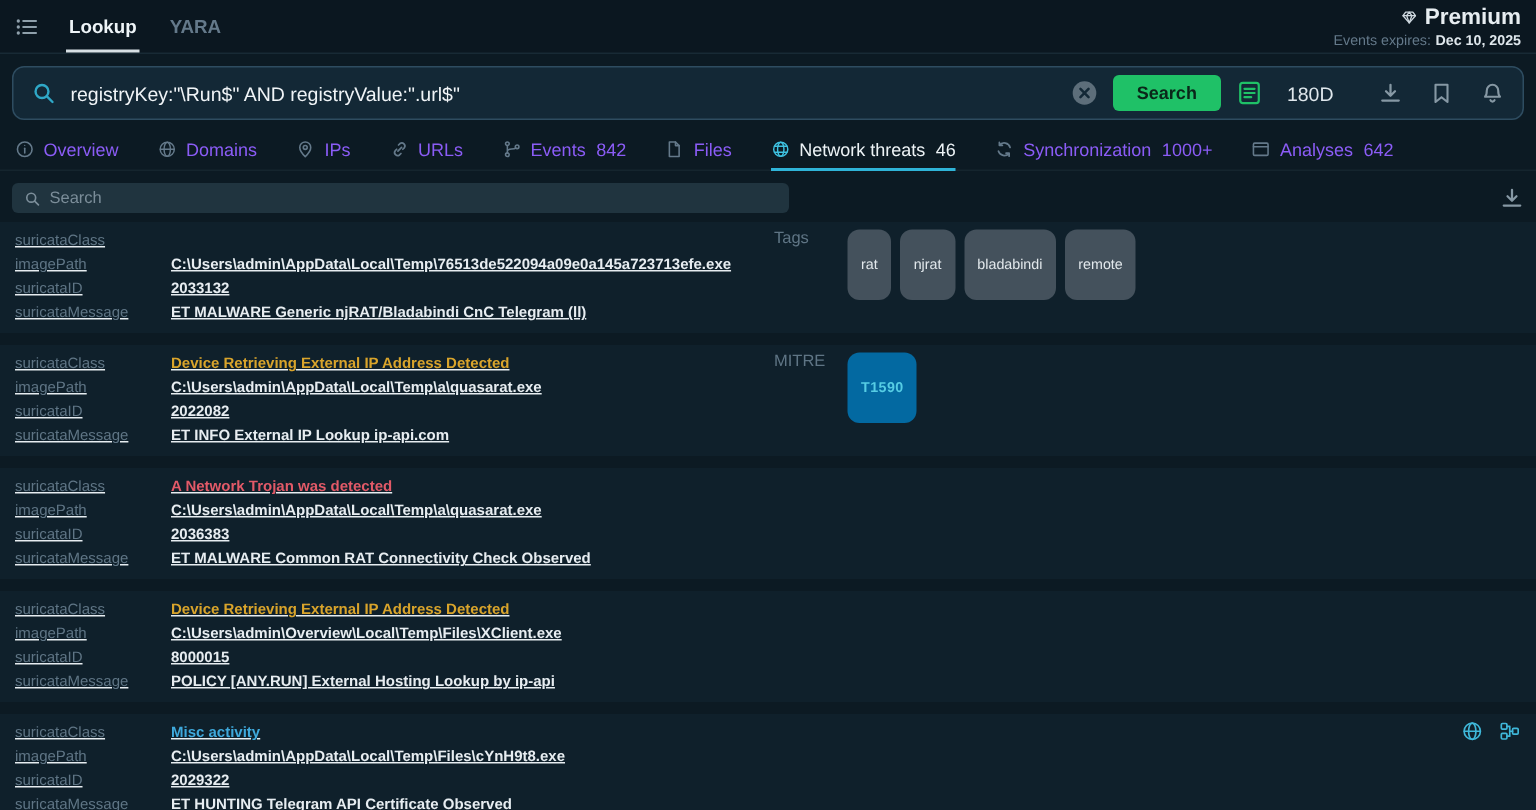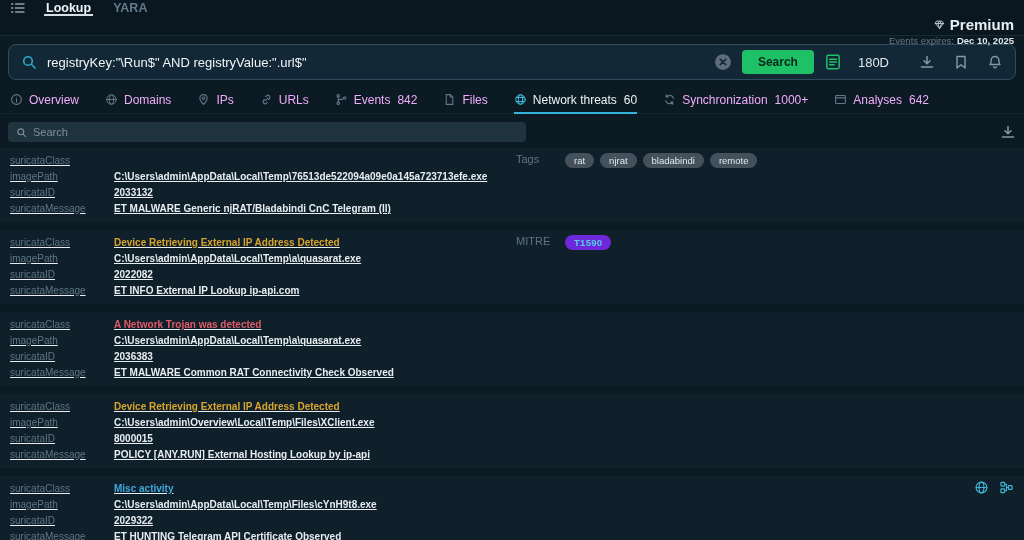--- a/index.html
+++ b/index.html
@@ -10,21 +10,21 @@
     color:#e7edf1;
   }
   .icon { display:inline-flex; flex-shrink:0; }
   .icon svg { width:100%; height:100%; display:block; }
   .i11{width:11px;height:11px}.i13{width:13px;height:13px}
   .i15{width:15px;height:15px}.i16{width:16px;height:16px}.i18{width:18px;height:18px}
 
   
   .top-bar{
     height:36px; display:flex; justify-content:space-between; align-items:stretch;
-    padding:0 10px; background:#0b1720; border-bottom:1px solid #182a35;flex-direction:column;
+    padding:0 10px; background:#0b1720; border-bottom:1px solid #182a35;
   }
   .top-left{display:flex; align-items:center; gap:18px;}
   .burger{color:#8fa0ab;}
   .top-tab{
     display:flex; align-items:center; height:100%; font-size:12.5px; font-weight:bold;
     color:#64798a; cursor:pointer; position:relative; padding:0 2px;
   }
   .top-tab.active{color:#eef4f7;}
   .top-tab.active::after{
     content:""; position:absolute; left:0; right:0; bottom:0; height:2px; background:#d7dfe4;
@@ -52,21 +52,21 @@
   .period{font-size:13px; color:#dfe7ec; cursor:pointer; margin:0 6px;}
   .bar-icon{color:#8698a4; cursor:pointer; margin-left:8px;}
   .bar-icon.first{margin-left:14px;}
 
   
   .section-nav{
     display:flex; align-items:stretch; gap:26px; padding:0 10px; height:28px;
     border-bottom:1px solid #15252e;
   }
   .nav-tab{
-    display:flex; align-items:center; gap:6px; font-size:12px; color:#f0abfc;
+    display:flex; align-items:center; gap:6px; font-size:12px; color:#8b5cf6;
     position:relative; cursor:pointer;
   }
   .nav-tab .icon{color:#64798a;}
   .nav-tab.active{color:#edf3f6;}
   .nav-tab.active .icon{color:#3ec1e0;}
   .nav-tab.active::after{
     content:""; position:absolute; left:0; right:0; bottom:-1px; height:2px; background:#2fb4d8;
   }
   .nav-count{margin-left:1px;}
 
@@ -90,23 +90,23 @@
     position:relative; background:#0f202b; padding:5px 10px; margin-bottom:8px; min-height:74px;
   }
   .fline{display:flex; line-height:16px; font-size:10px; white-space:nowrap;text-decoration:underline;}
   .fkey{width:104px; flex-shrink:0; color:#5f7585; font-weight:normal;}
   .fval{color:#e7edf1; font-weight:bold;}
   .side{position:absolute; left:516px; top:5px; display:flex; }
   .side-label{width:49px; font-size:11px; color:#5f7585;}
   .pills{display:flex; gap:6px;}
   .pill{
     background:#44515c; color:#e2e8ec; font-size:9.5px; line-height:15px;
-    padding:0 9px; border-radius:8px; cursor:pointer;
-  }
-  .pill.mitre{background:#6d28d9; color:#56cde4; font-weight:bold; letter-spacing:.3px;}
+    padding:16px 9px; border-radius:8px; cursor:pointer;
+  }
+  .pill.mitre{background:#0369a1; color:#56cde4; font-weight:bold; letter-spacing:.3px;}
   .actions{position:absolute; right:10px; top:4px; display:flex; gap:10px;}
   .actions .icon{color:#3fb7d9; cursor:pointer;}
 </style>
 </head>
 <body>
 
 <header class="top-bar">
   <div class="top-left">
     <span class="icon i16 burger">
         <svg viewBox="0 0 16 16">
@@ -240,21 +240,21 @@
     </div>
     <div class="nav-tab active">
       <span class="icon i13">
         <svg viewBox="0 0 16 16" fill="none" stroke="currentColor" stroke-linecap="round" stroke-linejoin="round" stroke-width="1.2">
           <circle cx="8" cy="8" r="5.8"></circle>
           <ellipse cx="8" cy="8" rx="2.6" ry="5.8"></ellipse>
           <path d="M2.9 5.5h10.2M2.9 10.5h10.2"></path>
         </svg>
       </span>
       <span>Network threats</span>
-      <span class="nav-count">60</span>
+      <span class="nav-count">46</span>
     </div>
     <div class="nav-tab">
       <span class="icon i13">
         <svg viewBox="0 0 16 16" fill="none" stroke="currentColor" stroke-linecap="round" stroke-linejoin="round" stroke-width="1.4">
           <path d="M12.8 6.5A5 5 0 0 0 4 4.8M4 2.3v2.5h2.5"></path>
           <path d="M3.2 9.5A5 5 0 0 0 12 11.2M12 13.7v-2.5H9.5"></path>
         </svg>
       </span>
       <span>Synchronization</span>
       <span class="nav-count">1000+</span>

